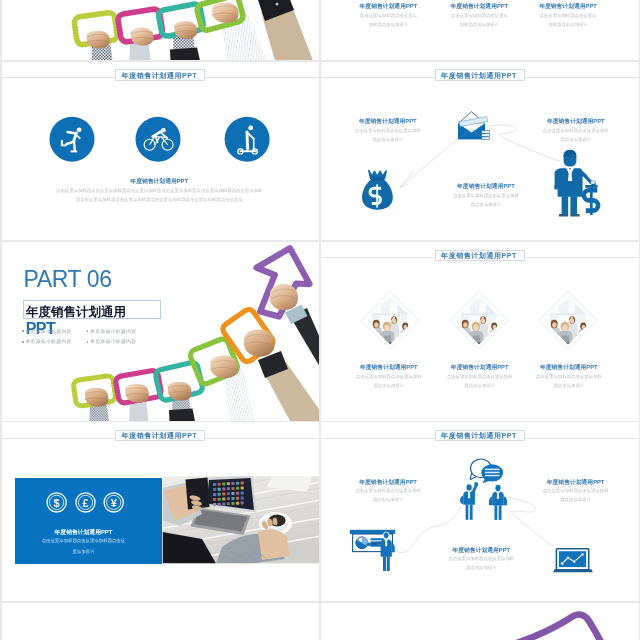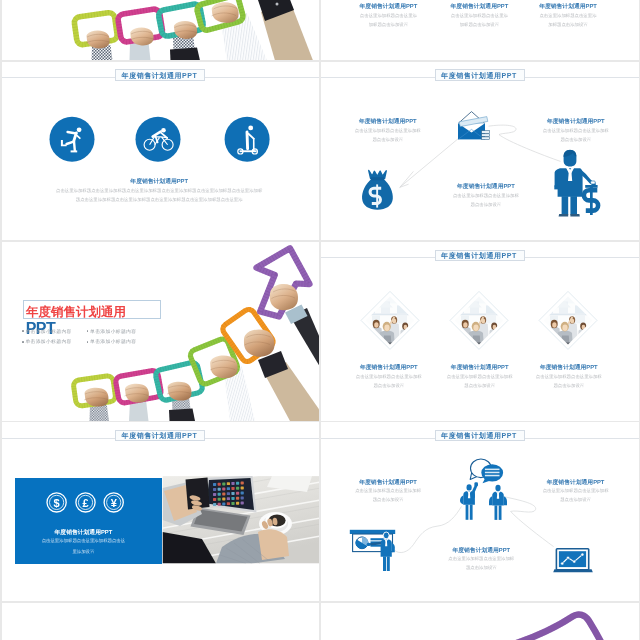--- a/index.html
+++ b/index.html
@@ -25,21 +25,21 @@
   .tblock .h{font-size:5.8px;font-weight:bold;color:#3a7cb4;white-space:nowrap;line-height:6px;}
   .tblock .p{font-size:4.4px;color:#b4b7bb;line-height:8.9px;margin-top:2.9px;}
   svg{display:block;position:absolute;left:0;top:0;overflow:visible;}
 
   
   .part-label{position:absolute;left:21.9px;top:25.8px;font-size:23px;font-weight:400;
      color:#2e78b5;letter-spacing:-0.35px;line-height:23px;}
   .part-box{position:absolute;left:21.3px;top:58.3px;width:137.8px;height:18.5px;
      border:0.6px solid #b9cee0;box-sizing:border-box;}
   .part-box span{position:absolute;left:2.3px;top:50%;margin-top:2.1px;transform:translateY(-50%);
-     font-size:12.5px;font-weight:bold;color:#ef4444;white-space:nowrap;}
+     font-size:12.5px;font-weight:bold;color:#0f172a;white-space:nowrap;}
   .part-sub{position:absolute;left:24.2px;top:77.9px;font-size:16px;font-weight:bold;
      color:#1f6aaa;letter-spacing:-0.5px;}
   .bullets{position:absolute;left:20.5px;top:85.6px;width:250px;}
   .bl{position:absolute;font-size:4.8px;color:#9aa0a6;white-space:nowrap;letter-spacing:.35px;}
   .bl i{display:inline-block;width:1.7px;height:1.7px;border-radius:50%;background:#8f949a;
      vertical-align:middle;margin-right:1.7px;position:relative;top:-0.4px;}
   .bl:nth-child(1){left:0;top:0;}
   .bl:nth-child(2){left:64.7px;top:0;}
   .bl:nth-child(3){left:0;top:10.7px;}
   .bl:nth-child(4){left:64.7px;top:10.7px;}
@@ -345,20 +345,21 @@
         <path d="M166 146 C173 143 182 143 187 145.5"></path>
           <path d="M165 152 C172 149 181.5 149 189 151.5"></path>
         <path d="M210 121 C217 117.5 226.5 117.5 233 120.5"></path>
           <path d="M208 128 C215 124.5 224.5 124.5 233 127.5"></path>
         <path d="M244.5 95.5 C251.5 91.5 261 91.5 268.5 95"></path>
           <path d="M242.5 103 C249.5 99 259 99 268 102.5"></path>
         <path d="M271 50 C278 46 287.5 46 293.5 49.5"></path>
           <path d="M269.5 56.5 C276.5 52.5 286 52.5 293 56"></path>
       </g>
       </svg>
+    <div class="part-label">PART 06</div>
     <div class="part-box">
       <span>年度销售计划通用</span>
     </div>
     <div class="part-sub">PPT</div>
     <div class="bullets">
       <div class="bl"><i></i><span>单击添加小标题内容</span></div>
       <div class="bl"><i></i><span>单击添加小标题内容</span></div>
       <div class="bl"><i></i><span>单击添加小标题内容</span></div>
       <div class="bl"><i></i><span>单击添加小标题内容</span></div>
     </div>

